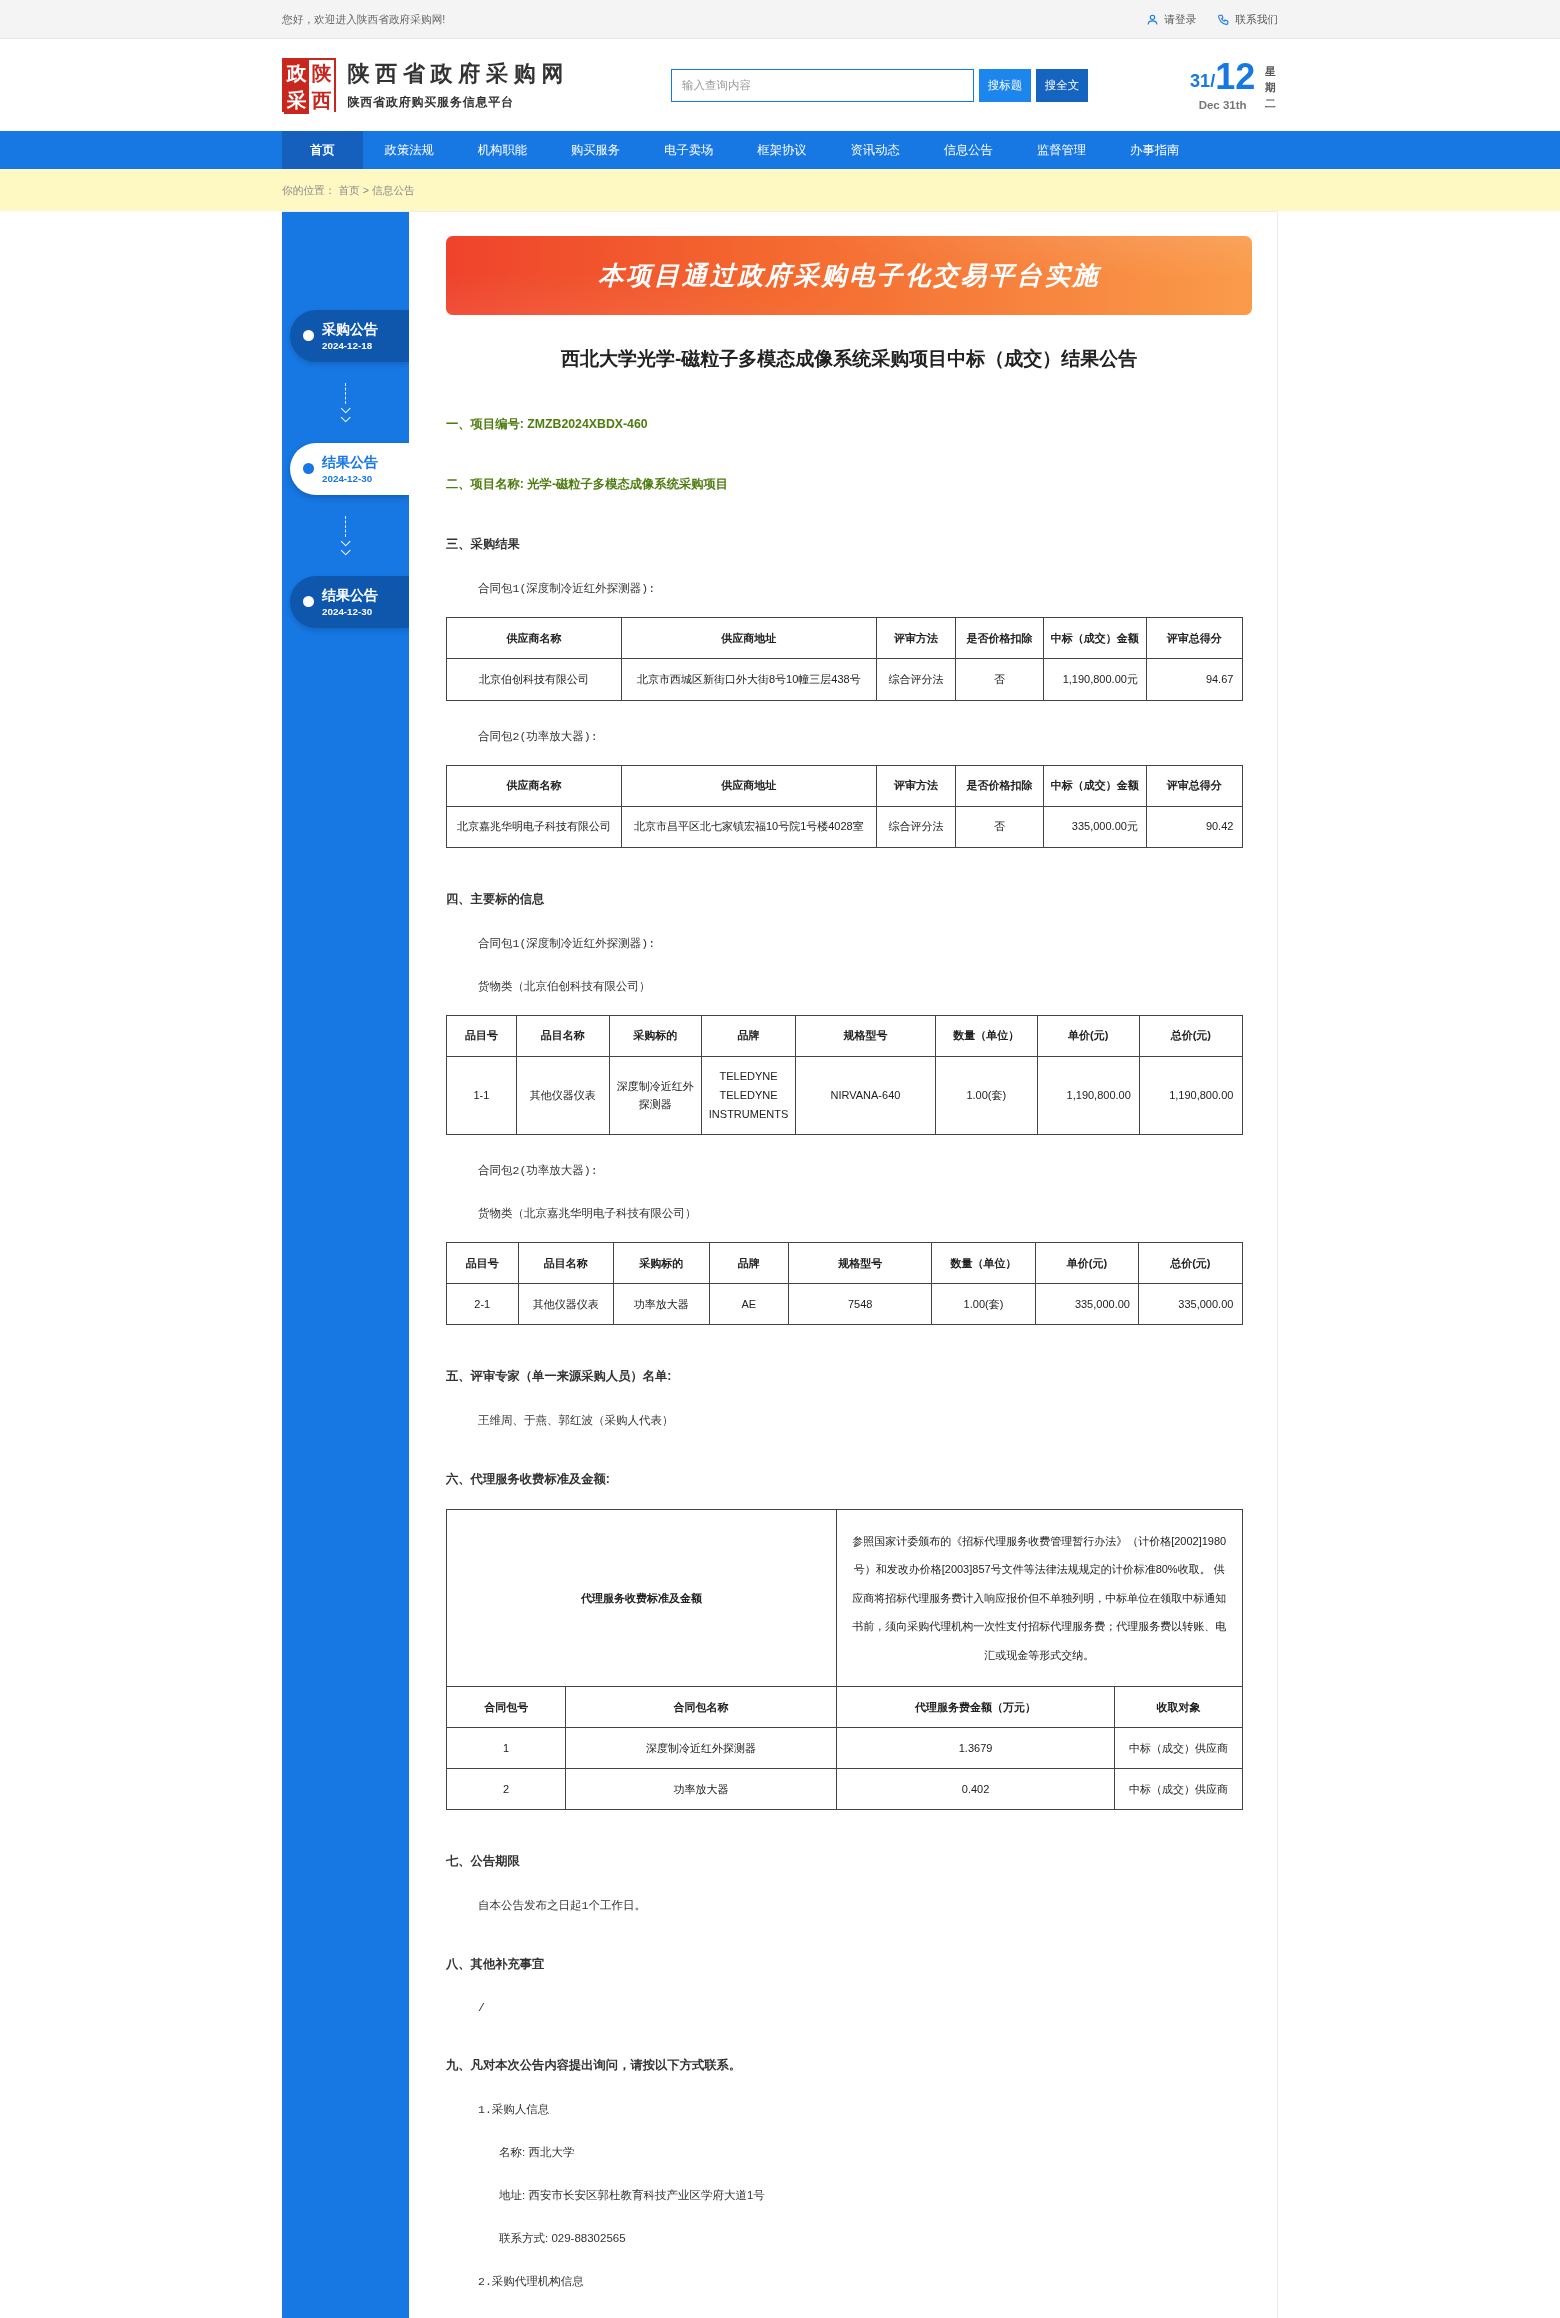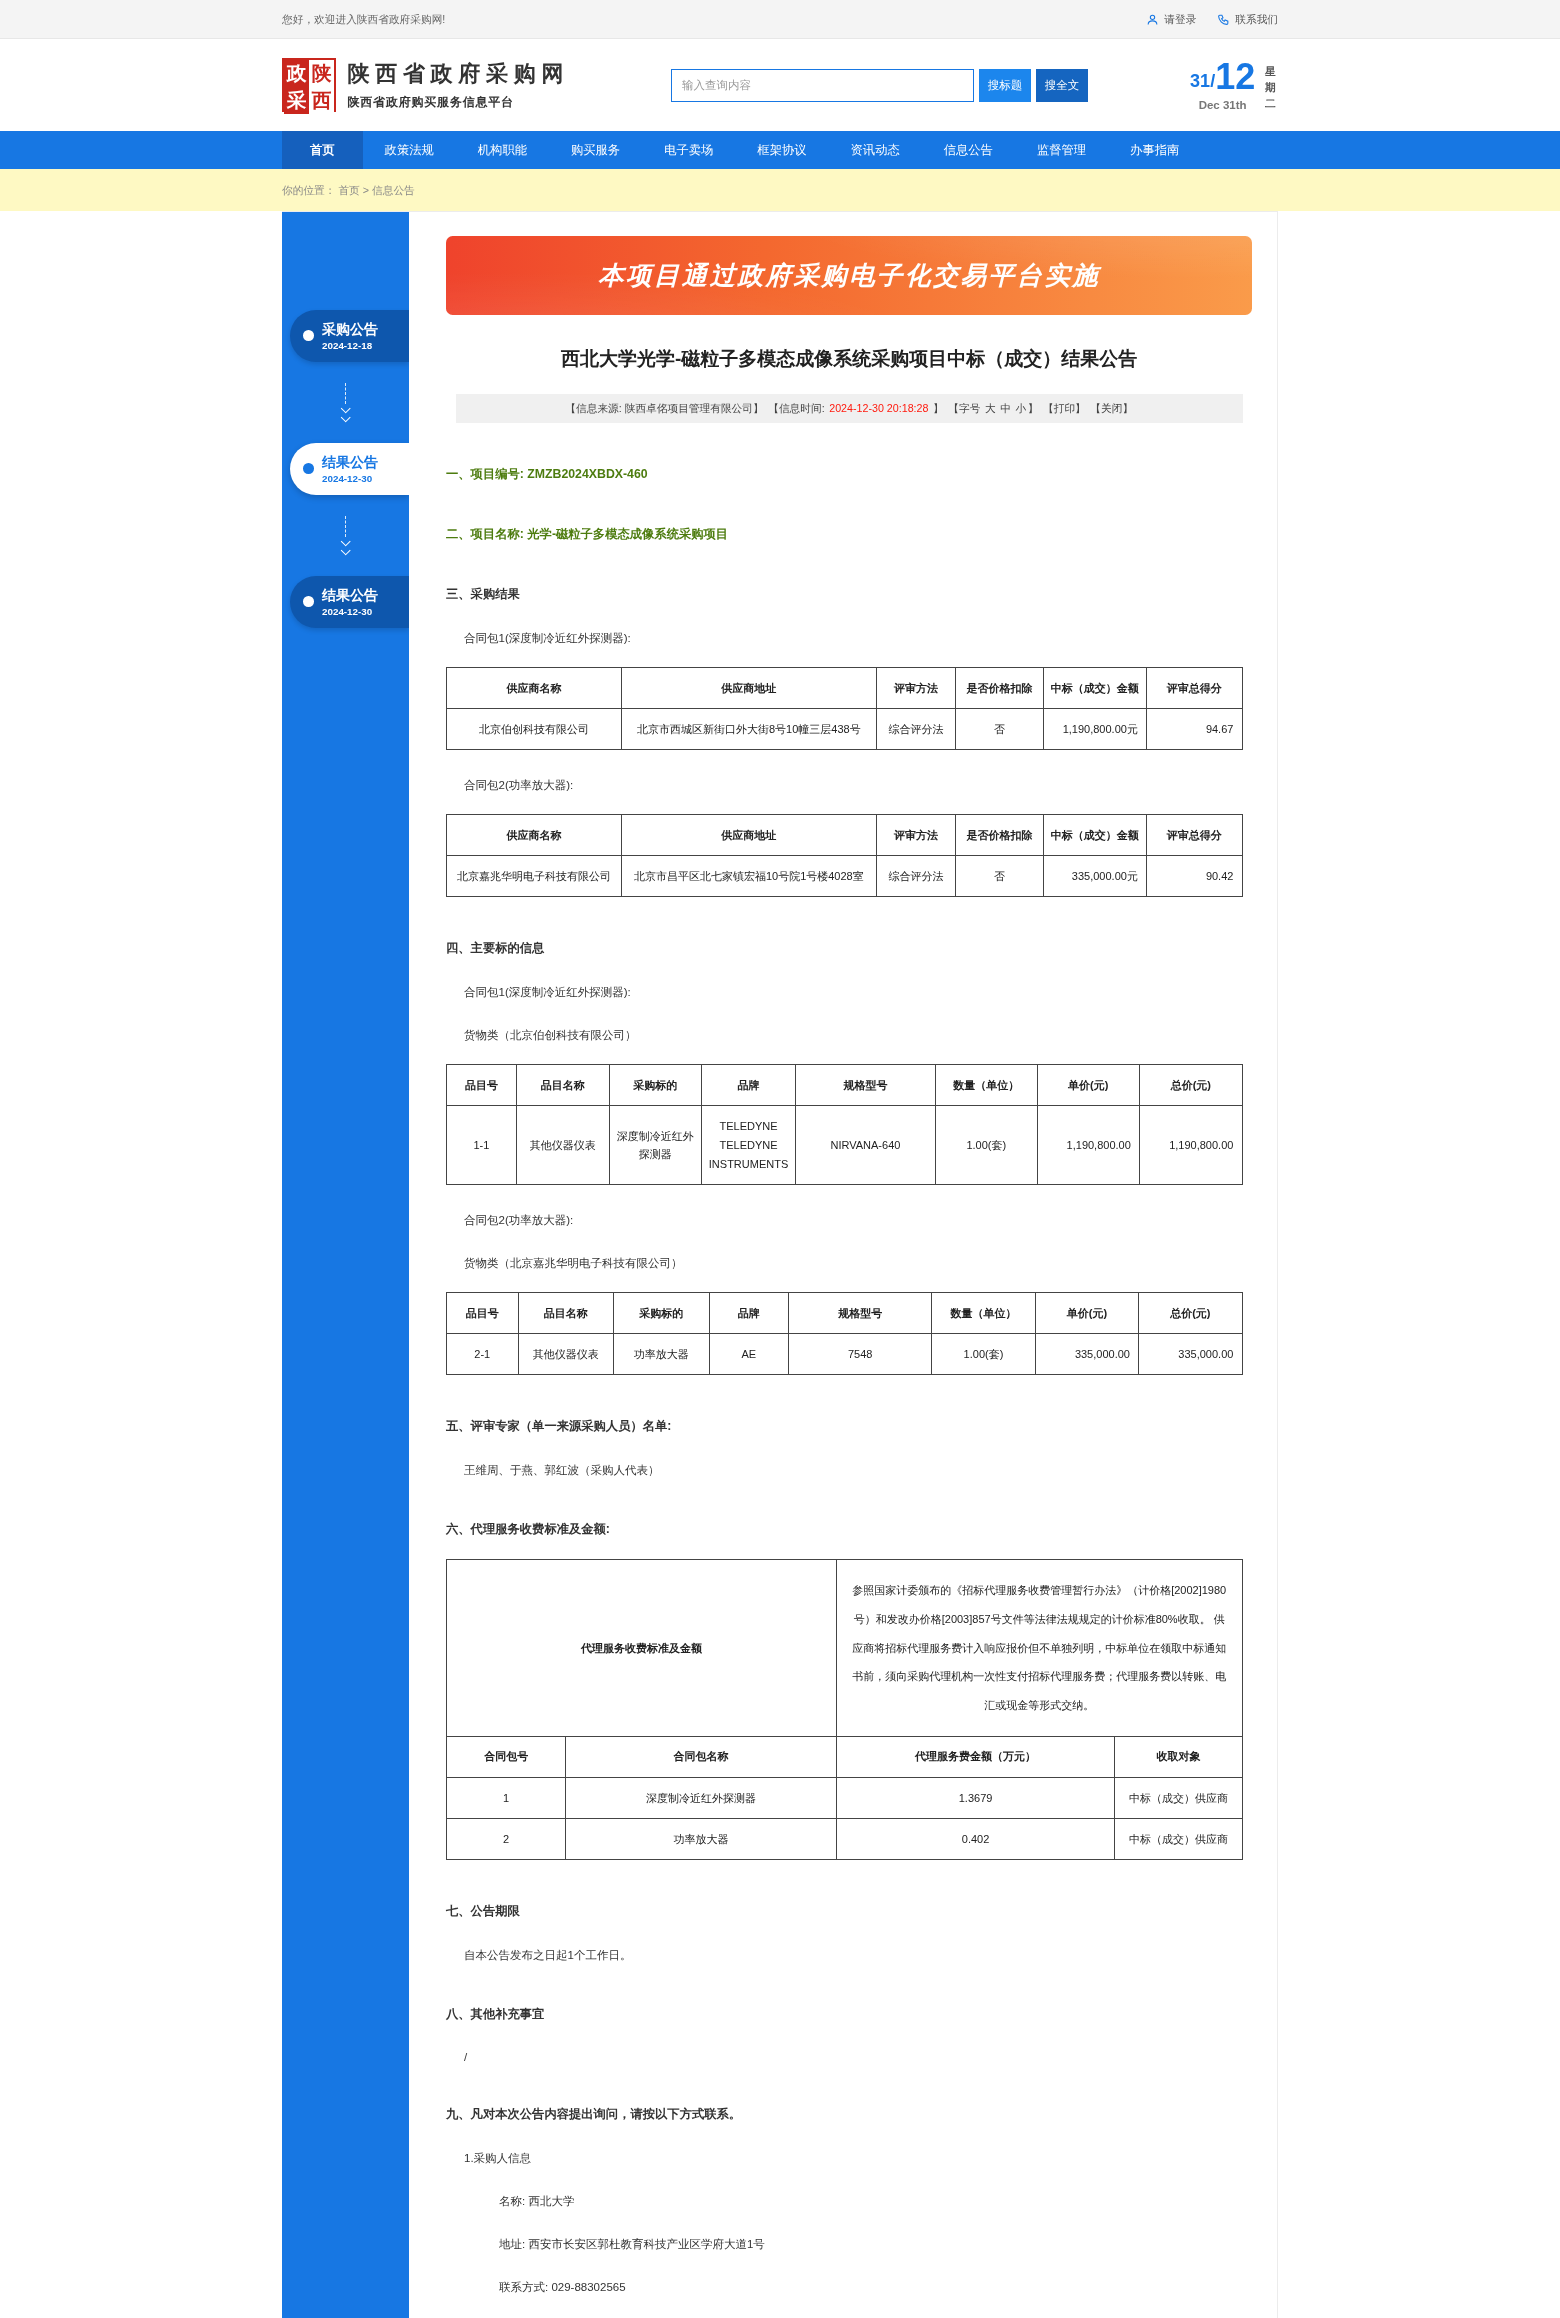--- a/index.html
+++ b/index.html
@@ -66,21 +66,21 @@
   .banner { border-radius:6.6px; height:79px; display:flex; align-items:center; justify-content:center; color:#fff; font-size:25.4px; font-weight:bold; font-style:italic; letter-spacing:2.5px; background-image:radial-gradient(120% 200% at 8% 130%, rgba(255,255,255,.10), transparent 42%),radial-gradient(120% 200% at 92% -30%, rgba(255,255,255,.14), transparent 42%),linear-gradient(90deg,#ef432c,#f4682f 40%,#fa9b4a); }
   .doc-title { text-align:center; font-size:19px; font-weight:bold; color:#222; margin:29.5px 33px 21px; line-height:1.5; }
   .meta { background:#f0f0f0; margin:0 9.8px; padding:7.4px 0; text-align:center; font-size:10.7px; color:#444; }
   .meta .red { color:#ff1a0e; }
   .meta .mlink { cursor:pointer; }
   .meta span { margin:0 0.8px; }
 
   .sec-h { font-size:12.3px; font-weight:bold; color:#333; margin-top:43px; }
   .sec-line { font-size:12.3px; font-weight:bold; color:#4d7c0f; margin-top:43px; }
   .sec-b { font-size:11.5px; color:#333; margin-top:28px; }
-  .ind1 { margin-left:18px; }
+  .ind1 { margin-left:32px;font-family:Liberation Mono, monospace; }
   .ind2 { margin-left:53px; }
   .pkg { font-size:11.5px; color:#333; margin-top:28px; }
 
   table { border-collapse:collapse; width:calc(100% - 9.8px); margin:21px 9.8px 8.2px 0; font-size:11px; color:#222; }
   th, td { border:0.8px solid #444; padding:10.7px 6.6px; text-align:center; vertical-align:middle; }
   th { font-weight:bold; line-height:1.7; }
   td { line-height:1.7; }
   .ta-r { text-align:right; padding-right:8.2px; }
   .fee-desc { text-align:center; line-height:2.6; font-size:11px; padding:16.4px 11.5px; }
   .fee-label { font-weight:bold; }
@@ -200,30 +200,20 @@
       <span>
         <div class="pill-title">结果公告</div>
         <div class="pill-date">2024-12-30</div>
       </span>
     </div>
   </aside>
 
   <main class="main">
     <div class="banner">本项目通过政府采购电子化交易平台实施</div>
     <h1 class="doc-title">西北大学光学-磁粒子多模态成像系统采购项目中标（成交）结果公告</h1>
-    <div class="meta">
-      <span>【信息来源: 陕西卓佲项目管理有限公司】</span>
-      <span>【信息时间: </span><span class="red">2024-12-30 20:18:28</span><span> 】</span>
-      <span>【字号</span>
-      <span class="mlink">大</span>
-      <span class="mlink">中</span>
-      <span class="mlink">小</span><span>】</span>
-      <span class="mlink">【打印】</span>
-      <span class="mlink">【关闭】</span>
-    </div>
 
     <div class="sec-line">一、项目编号: ZMZB2024XBDX-460</div>
     <div class="sec-line">二、项目名称: 光学-磁粒子多模态成像系统采购项目</div>
     <div class="sec-h">三、采购结果</div>
 
     <div class="pkg ind1">合同包1(深度制冷近红外探测器):</div>
     <table>
       <tbody>
           <tr>
         <th style="width:22%">供应商名称</th>

